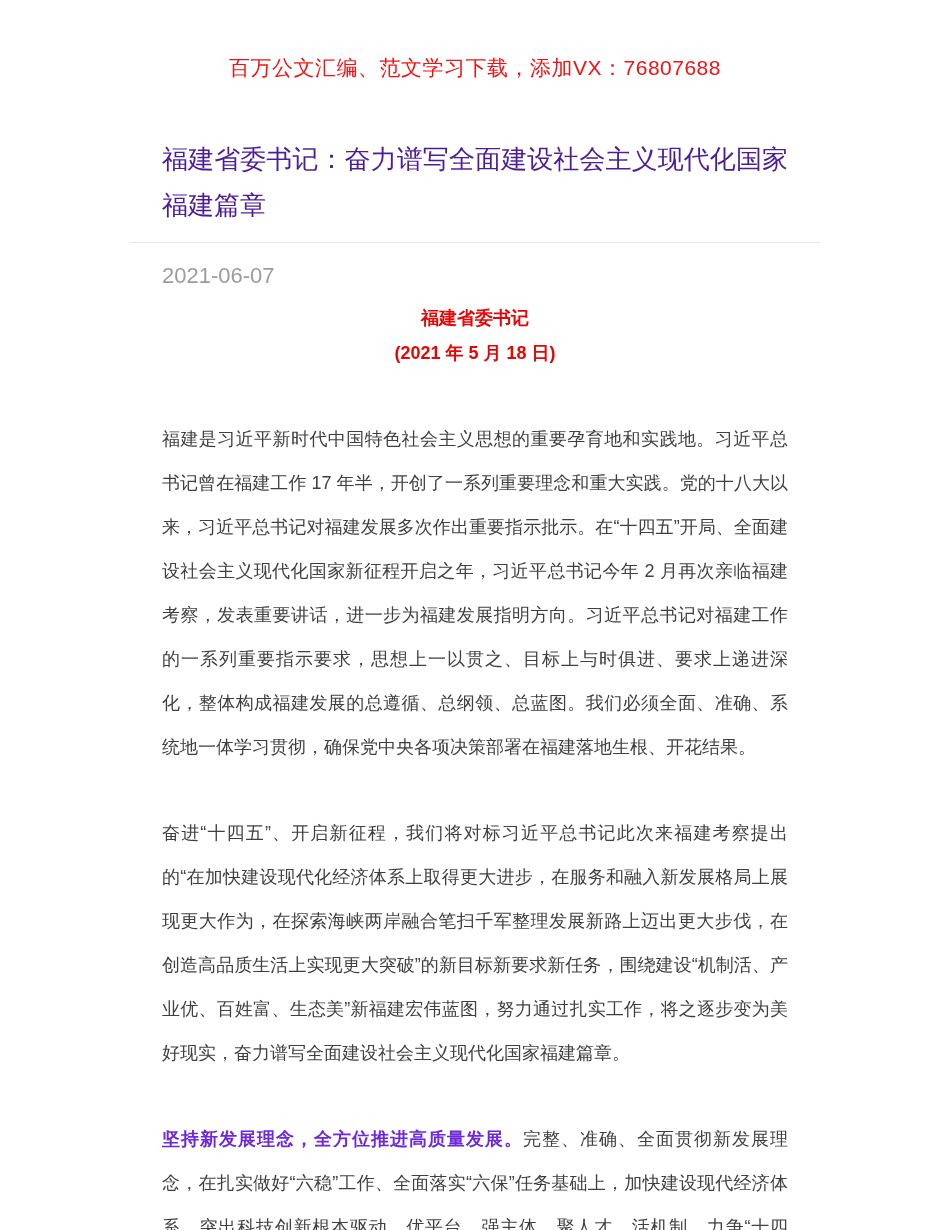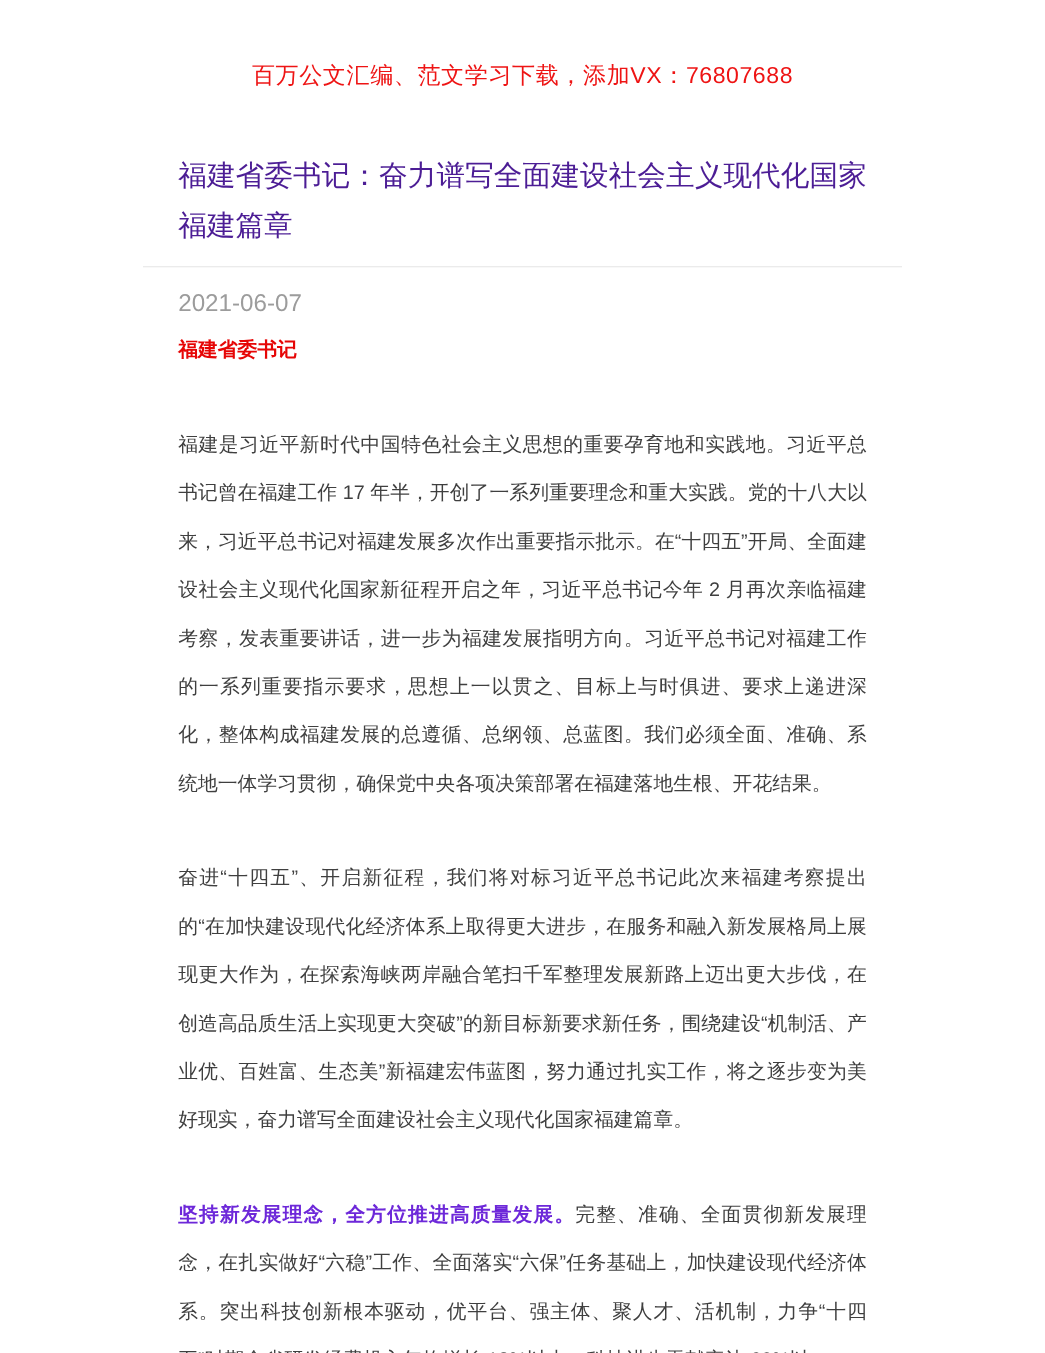--- a/index.html
+++ b/index.html
@@ -52,21 +52,21 @@
   }
   .subtitle-block {
     margin-top: 12px;
     padding: 0 32px;
     color: #e60606;
     font-size: 18px;
     font-weight: 700;
     line-height: 35px;
   }
   .subtitle-line-left { text-align: left; }
-  .subtitle-line-center { }
+  .subtitle-line-center { text-align: center; }
   .article-body {
     padding: 0 32px;
     color: #3f3f3f;
     font-size: 18px;
     line-height: 44px;
     text-align: justify;
   }
   .article-body p {
     margin: 42px 0 0 0;
   }
@@ -88,20 +88,21 @@
   <div class="article">
 
     <h1 class="article-title">福建省委书记：奋力谱写全面建设社会主义现代化国家福建篇章</h1>
 
     <div class="divider"></div>
 
     <div class="article-date">2021-06-07</div>
 
     <div class="subtitle-block">
       <div class="subtitle-line-center">福建省委书记</div>
+      <div class="subtitle-line-center">(2021 年 5 月 18 日)</div>
     </div>
 
     <div class="article-body">
       <p class="first"><span class="para-lead"></span><span>福建是习近平新时代中国特色社会主义思想的重要孕育地和实践地。习近平总书记曾在福建工作 17 年半，开创了一系列重要理念和重大实践。党的十八大以来，习近平总书记对福建发展多次作出重要指示批示。在“十四五”开局、全面建设社会主义现代化国家新征程开启之年，习近平总书记今年 2 月再次亲临福建考察，发表重要讲话，进一步为福建发展指明方向。习近平总书记对福建工作的一系列重要指示要求，思想上一以贯之、目标上与时俱进、要求上递进深化，整体构成福建发展的总遵循、总纲领、总蓝图。我们必须全面、准确、系统地一体学习贯彻，确保党中央各项决策部署在福建落地生根、开花结果。</span></p>
 
       <p><span class="para-lead"></span><span>奋进“十四五”、开启新征程，我们将对标习近平总书记此次来福建考察提出的“在加快建设现代化经济体系上取得更大进步，在服务和融入新发展格局上展现更大作为，在探索海峡两岸融合笔扫千军整理发展新路上迈出更大步伐，在创造高品质生活上实现更大突破”的新目标新要求新任务，围绕建设“机制活、产业优、百姓富、生态美”新福建宏伟蓝图，努力通过扎实工作，将之逐步变为美好现实，奋力谱写全面建设社会主义现代化国家福建篇章。</span></p>
 
       <p><span class="para-lead">坚持新发展理念，全方位推进高质量发展。</span><span>完整、准确、全面贯彻新发展理念，在扎实做好“六稳”工作、全面落实“六保”任务基础上，加快建设现代经济体系。突出科技创新根本驱动，优平台、强主体、聚人才、活机制，力争“十四五”时期全省研发经费投入年均增长 18%以上、科技进步贡献率达 60%以</span></p>
     </div>
 

